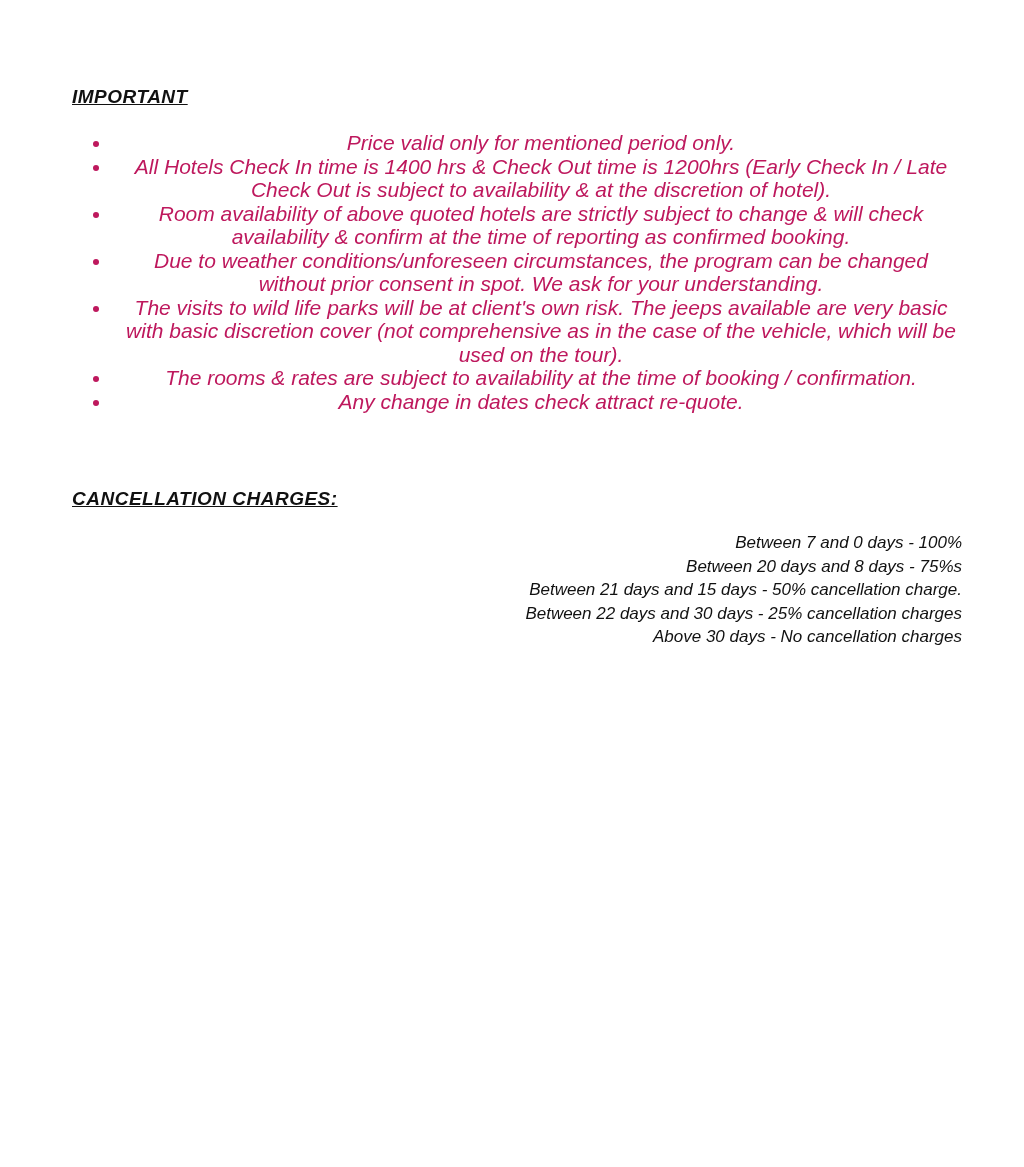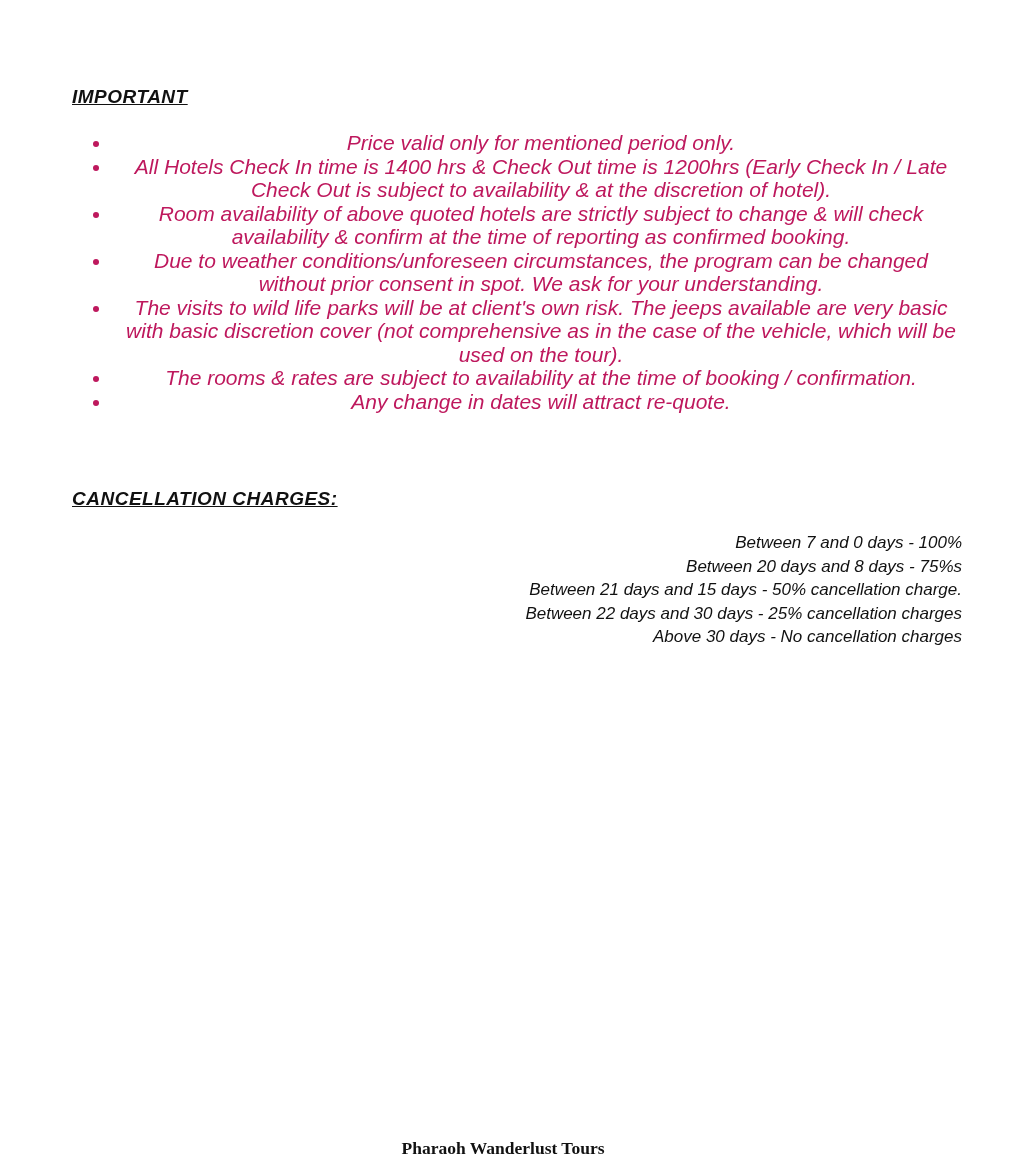--- a/index.html
+++ b/index.html
@@ -78,28 +78,27 @@
 
   <h2 class="section-heading heading-important">IMPORTANT</h2>
 
   <ul class="bullet-list">
     <li>Price valid only for mentioned period only.</li>
     <li>All Hotels Check In time is 1400 hrs &amp; Check Out time is 1200hrs (Early Check In / Late Check Out is subject to availability &amp; at the discretion of hotel).</li>
     <li>Room availability of above quoted hotels are strictly subject to change &amp; will check availability &amp; confirm at the time of reporting as confirmed booking.</li>
     <li>Due to weather conditions/unforeseen circumstances, the program can be changed without prior consent in spot. We ask for your understanding.</li>
     <li>The visits to wild life parks will be at client's own risk.  The jeeps available are very basic with basic discretion cover (not comprehensive as in the case of the vehicle, which will be used on the tour).</li>
     <li>The rooms &amp; rates are subject to availability at the time of booking / confirmation.</li>
-    <li>Any change in dates will attract re-quote.</li>
+    <li>Any change in dates check attract re-quote.</li>
   </ul>
 
   <h2 class="section-heading heading-cancellation">CANCELLATION CHARGES:</h2>
 
   <div class="cancellation-list">
     <div class="cancel-line">Between 7 and 0 days - 100%</div>
     <div class="cancel-line">Between 20 days and 8 days - 75%s</div>
     <div class="cancel-line">Between 21 days and 15 days - 50% cancellation charge.</div>
     <div class="cancel-line">Between 22 days and 30 days - 25% cancellation charges</div>
     <div class="cancel-line">Above 30 days - No cancellation charges</div>
   </div>
 
-  <div class="footer">Pharaoh Wanderlust Tours</div>
 
 </div>
 
 </body></html>

